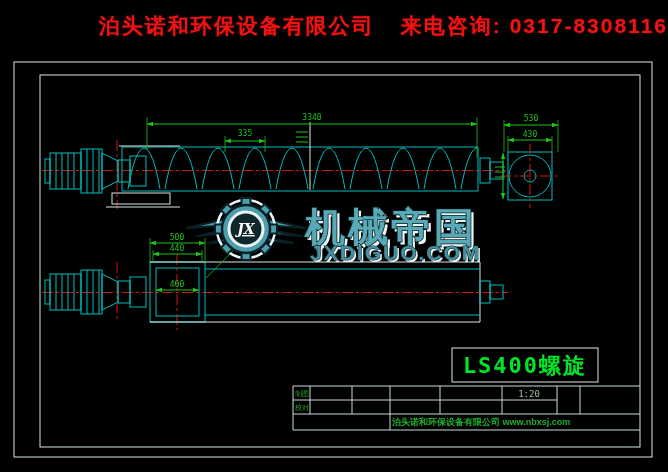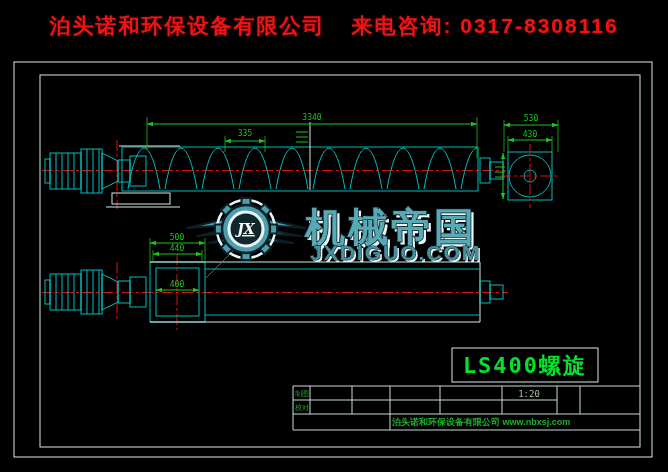--- a/index.html
+++ b/index.html
@@ -1,17 +1,17 @@
 <!DOCTYPE html>
 <html><head>
 <meta charset="utf-8">
 <style>
   html,body{margin:0;padding:0;background:#000;}
   body{position:relative;width:668px;height:472px;overflow:hidden;font-family:"Liberation Sans",sans-serif;}
-  .banner{position:absolute;top:12px;left:0;width:100%;text-align:center;font-weight:bold;
+  .banner{position:absolute;top:12px;left:0;width:100%;text-align:right;font-weight:bold;
           font-size:21px;color:#ee1414;letter-spacing:2px;text-shadow:0 0 2px #7a0000;white-space:nowrap;}
   .banner .phone{margin-left:26px;}
   svg{position:absolute;top:0;left:0;}
   .frame{fill:none;stroke:#d9e8e8;stroke-width:1;}
   .tbl{fill:none;stroke:#c9dada;stroke-width:1;}
   .cy{fill:none;stroke:#00bdbd;stroke-width:1;}
   .wh{fill:none;stroke:#d9e8e8;stroke-width:1;}
   .gr{fill:none;stroke:#1dc51d;stroke-width:1;}
   .thin{stroke-width:0.75;}
   .rd{fill:none;stroke:#cf1616;stroke-width:1;}

